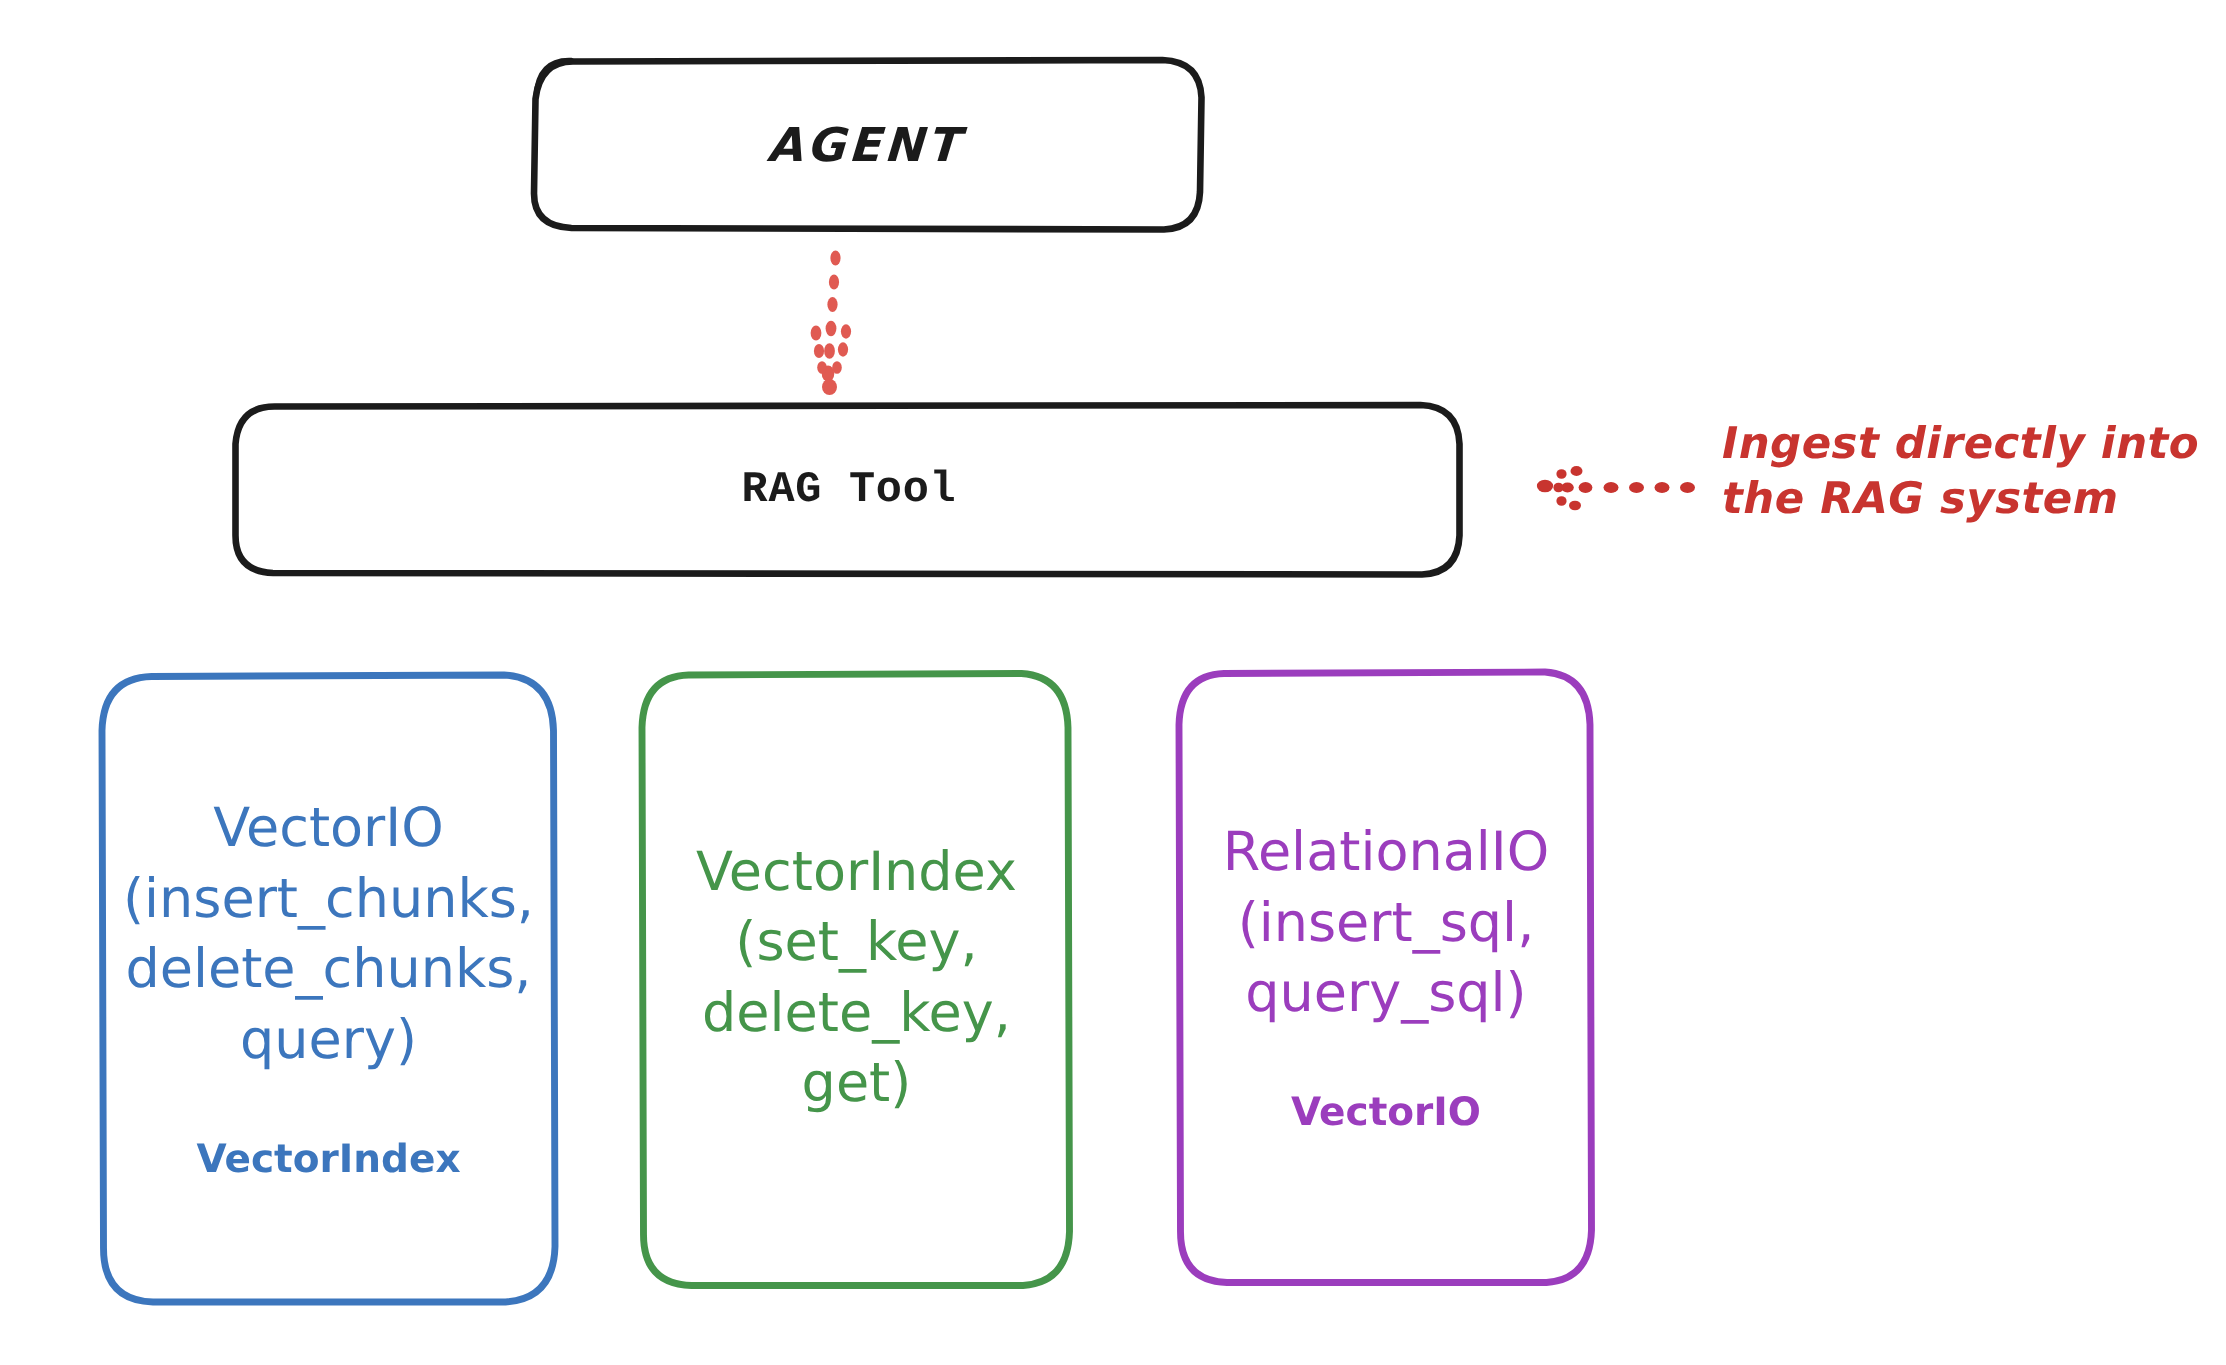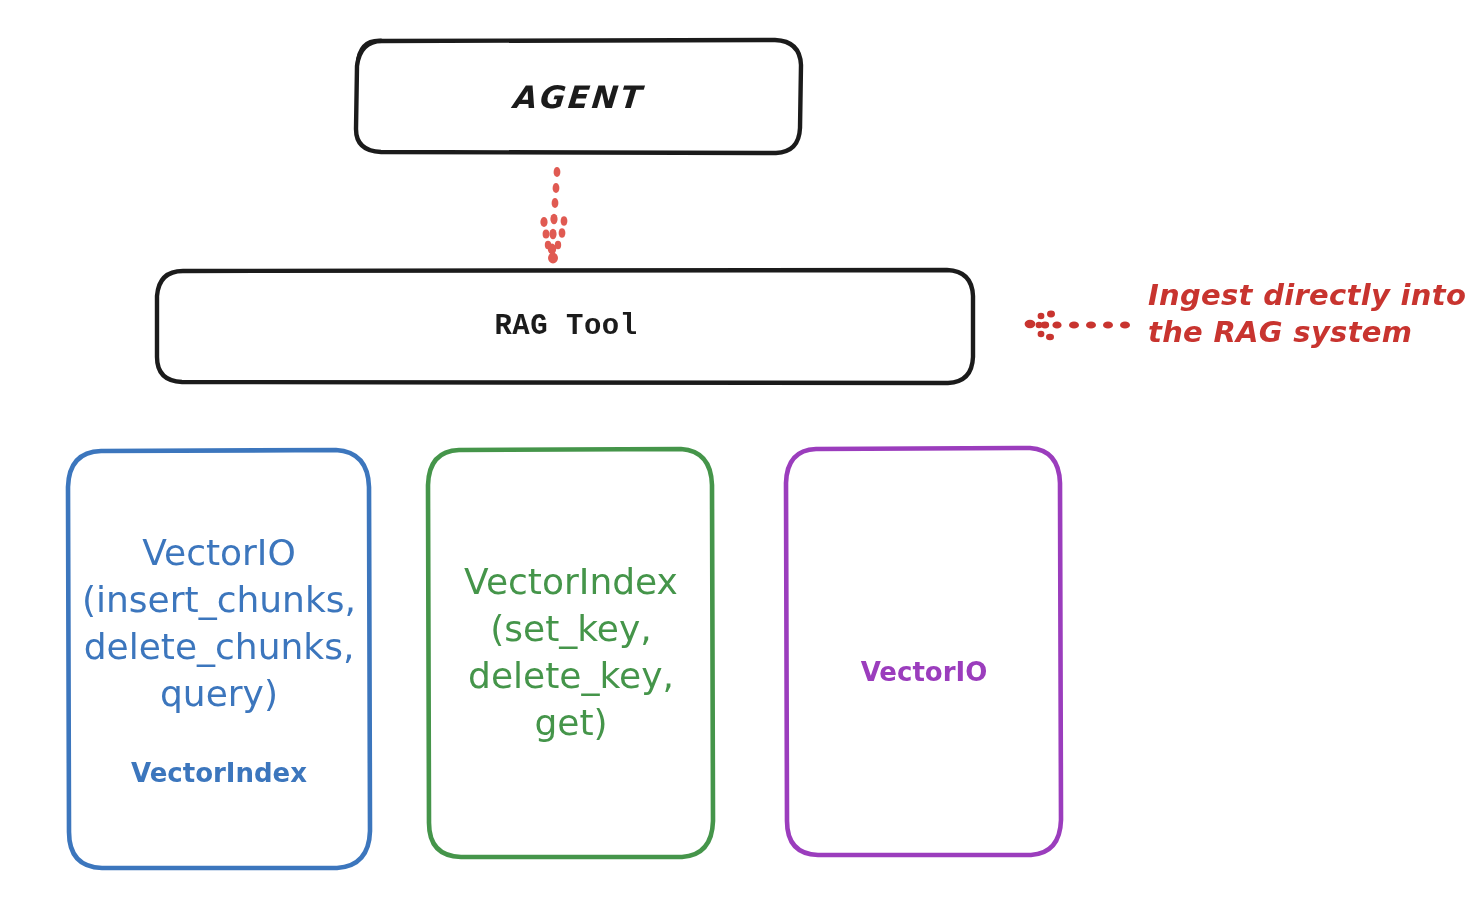--- a/index.html
+++ b/index.html
@@ -194,17 +194,20 @@
   <div class="store-index">VectorIndex</div>
 </div>
 
 <div class="node store-node" id="keyvalue-node">
   <div class="store-api">VectorIndex
 (set_key,
 delete_key, get)</div>
 </div>
 
 <div class="node store-node" id="relational-node">
+  <div class="store-api">RelationalIO
+(insert_sql,
+query_sql)</div>
   <div class="store-index">VectorIO</div>
 </div>
 
 <div id="ingest-annotation">Ingest directly into
 the RAG system</div>
 
 </body></html>

